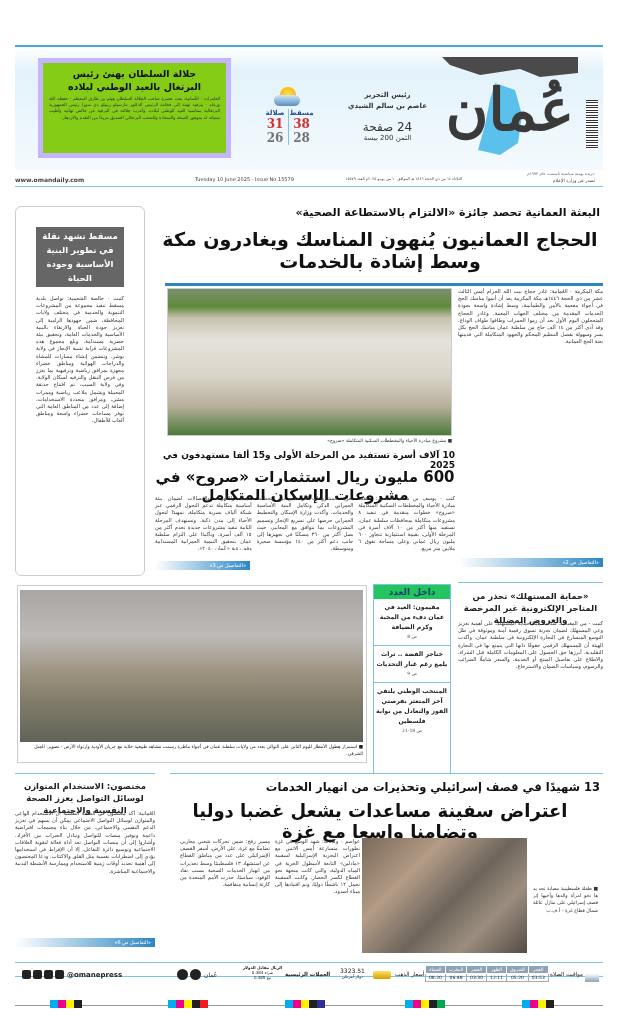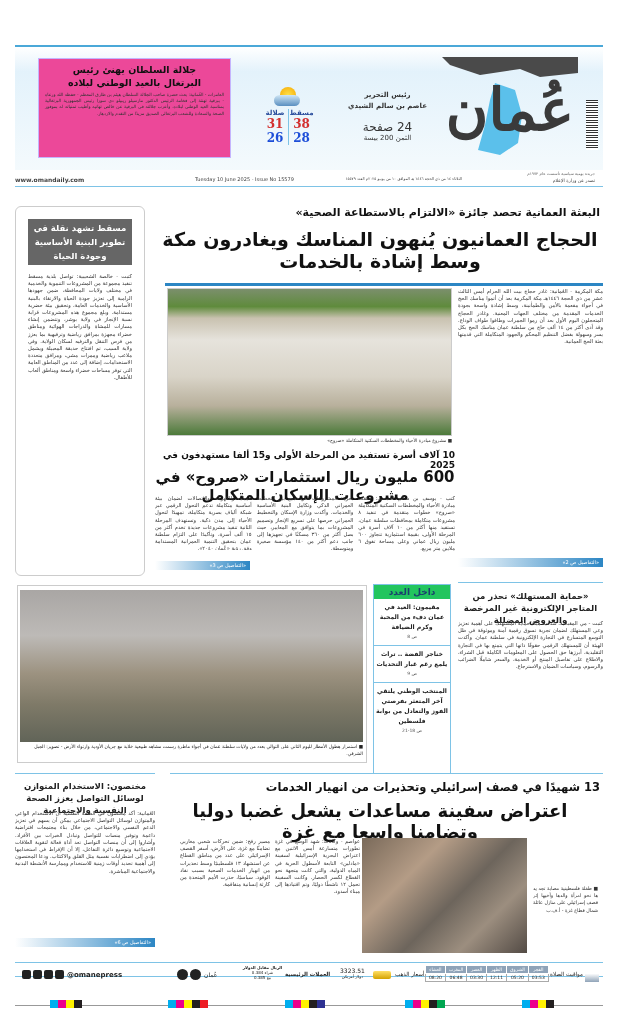--- a/index.html
+++ b/index.html
@@ -1,34 +1,34 @@
 <!DOCTYPE html>
 <html><head>
 <meta charset="utf-8">
 <style>
 *{box-sizing:border-box;margin:0;padding:0}
 body{width:618px;height:1024px;background:#fff;font-family:"DejaVu Sans",sans-serif;position:relative;overflow:hidden;color:#222}
 .abs{position:absolute}
 .rtl{direction:rtl;text-align:right}
 .body-text{font-size:5.2px;line-height:7.2px;color:#333;text-align:justify;direction:rtl}
 .hdr-band{left:15px;top:45px;width:588px;height:125px;background:linear-gradient(#fff,#e3f2fb 20%,#f4fafd);border-top:2px solid #4aa8d8}
-.top-story-box{left:38px;top:58px;width:193px;height:100px;background:#ec4899;border:1px solid #c4b5fd;padding:4px 6px}
+.top-story-box{left:38px;top:58px;width:193px;height:100px;background:#84cc16;border:5px solid #c4b5fd;padding:4px 6px}
 .top-story-title{font-size:9.5px;font-weight:bold;text-align:center;line-height:13px;color:#111;direction:rtl}
 .weather{left:258px;top:85px;width:60px;height:70px;text-align:center}
 .wx-city{font-size:7px;color:#2a4d9c;font-weight:bold}
 .wx-hi{font-family:"DejaVu Serif",serif;font-size:12px;font-weight:bold;color:#d32f2f}
-.wx-lo{font-family:"DejaVu Serif",serif;font-size:12px;font-weight:bold;color:#1d4ed8}
+.wx-lo{font-family:"DejaVu Serif",serif;font-size:12px;font-weight:bold;color:#737373}
 .editor{left:340px;top:90px;width:95px;text-align:center;font-size:7px;color:#333;direction:rtl;line-height:11px}
 .logo{left:440px;top:55px;width:140px;height:105px}
 .barcode{left:586px;top:100px;width:12px;height:50px;background:repeating-linear-gradient(180deg,#333 0 1px,#fff 1px 2px,#333 2px 3px,#fff 3px 5px)}
 .dateline{left:15px;top:173px;width:588px;height:14px;border-bottom:1px solid #7ec3e6;font-size:5px;color:#444}
 .kicker{font-size:11px;font-weight:bold;color:#111;text-align:right;direction:rtl}
 .mainhead{font-size:19px;font-weight:bold;color:#111;text-align:center;direction:rtl;letter-spacing:-0.5px}
 .more-bar{height:9px;background:linear-gradient(90deg,#fff,#2c86c4);color:#fff;font-size:5px;padding-right:4px;text-align:right;line-height:9px;direction:rtl}
-.side-box{border:1px solid #ccc;border-radius:6px;padding:12px}
+.side-box{border:1px solid #ccc;border-radius:6px;padding:20px}
 .gray-title{background:#666;color:#fff;font-size:8.5px;font-weight:bold;text-align:center;line-height:14px;direction:rtl;padding:2px}
 .photo-housing{left:167px;top:288px;width:285px;height:148px;background:linear-gradient(180deg,#7b8f6c 0%,#5f8b3c 12%,#c9c2b0 20%,#e6e3dc 35%,#d9d4c8 60%,#b8b09c 80%,#4c7a3a 100%);border:1px solid #ccc}
 .photo-rain{left:20px;top:590px;width:343px;height:152px;background:linear-gradient(180deg,#a9a6a4 0%,#bdbab7 30%,#9c9280 55%,#7f7a68 75%,#616458 100%)}
 .photo-gaza{left:362px;top:838px;width:165px;height:115px;background:linear-gradient(135deg,#7a6a5a 0%,#b49c86 30%,#6d655c 55%,#9c8e7f 75%,#534b45 100%)}
 .inside-box{left:373px;top:584px;width:78px;height:190px;border:1px solid #7ec3e6}
 .inside-title{background:#22c55e;font-size:9px;font-weight:bold;text-align:center;color:#1a3f6e;line-height:14px;direction:rtl}
 .inside-item{border-bottom:1px solid #7ec3e6;padding:3px 2px;text-align:center;font-size:6.2px;font-weight:bold;line-height:10px;direction:rtl}
 .inside-page{font-size:4.5px;color:#555;font-weight:normal}
 .footer{left:15px;top:962px;width:588px;height:15px;border-top:1px solid #7ec3e6;border-bottom:1px solid #7ec3e6;font-size:6px}
 .prayer-table{border-collapse:collapse;font-size:4.5px}

